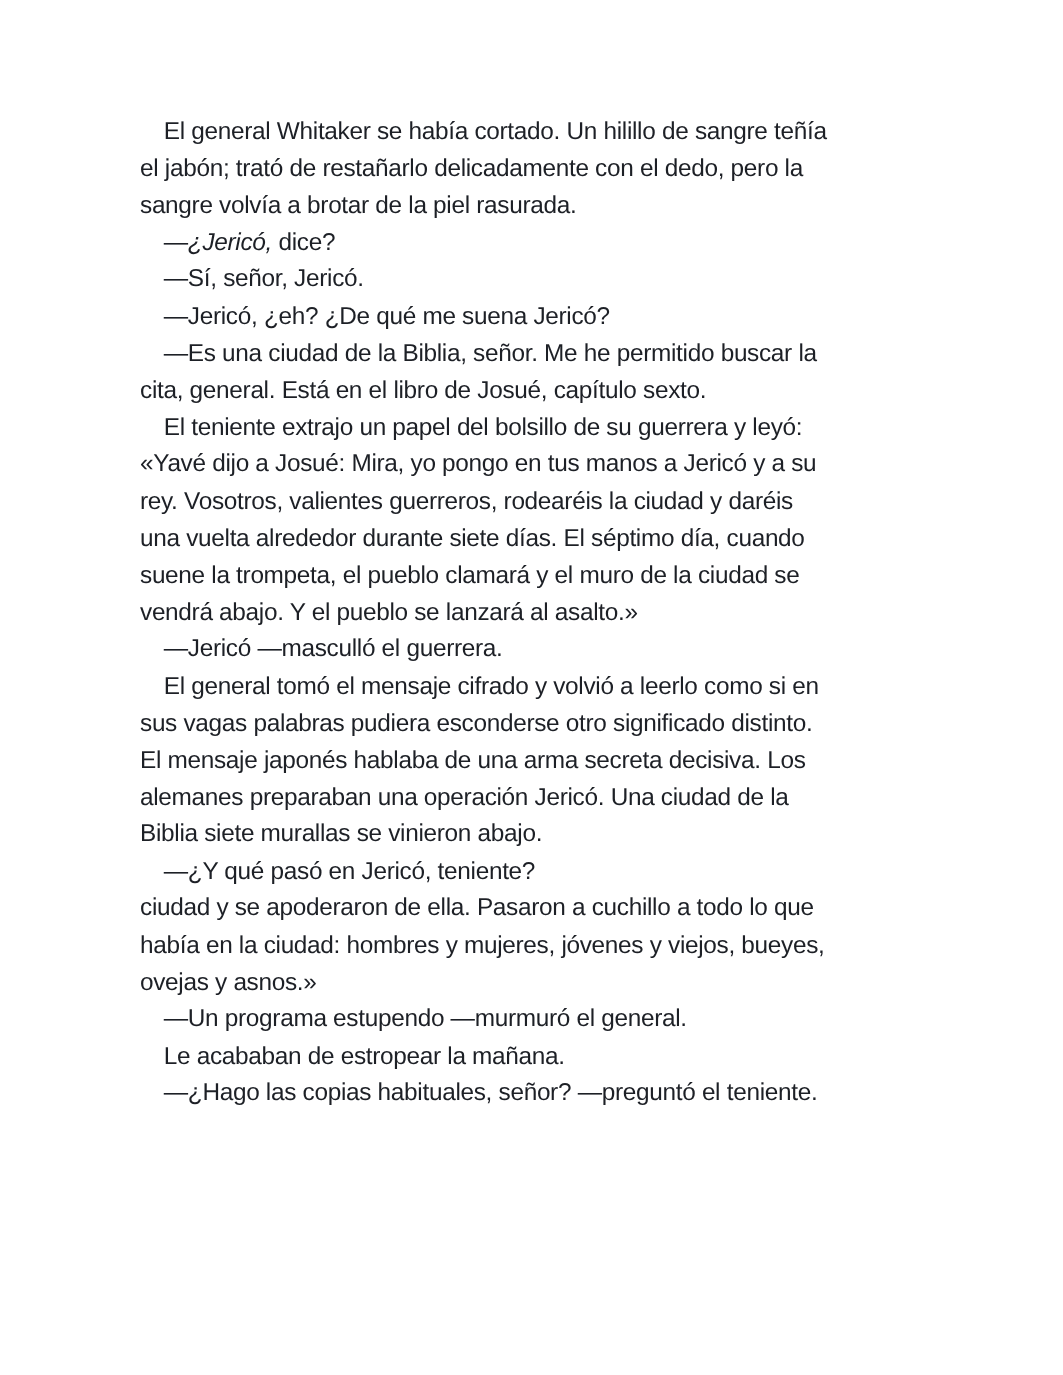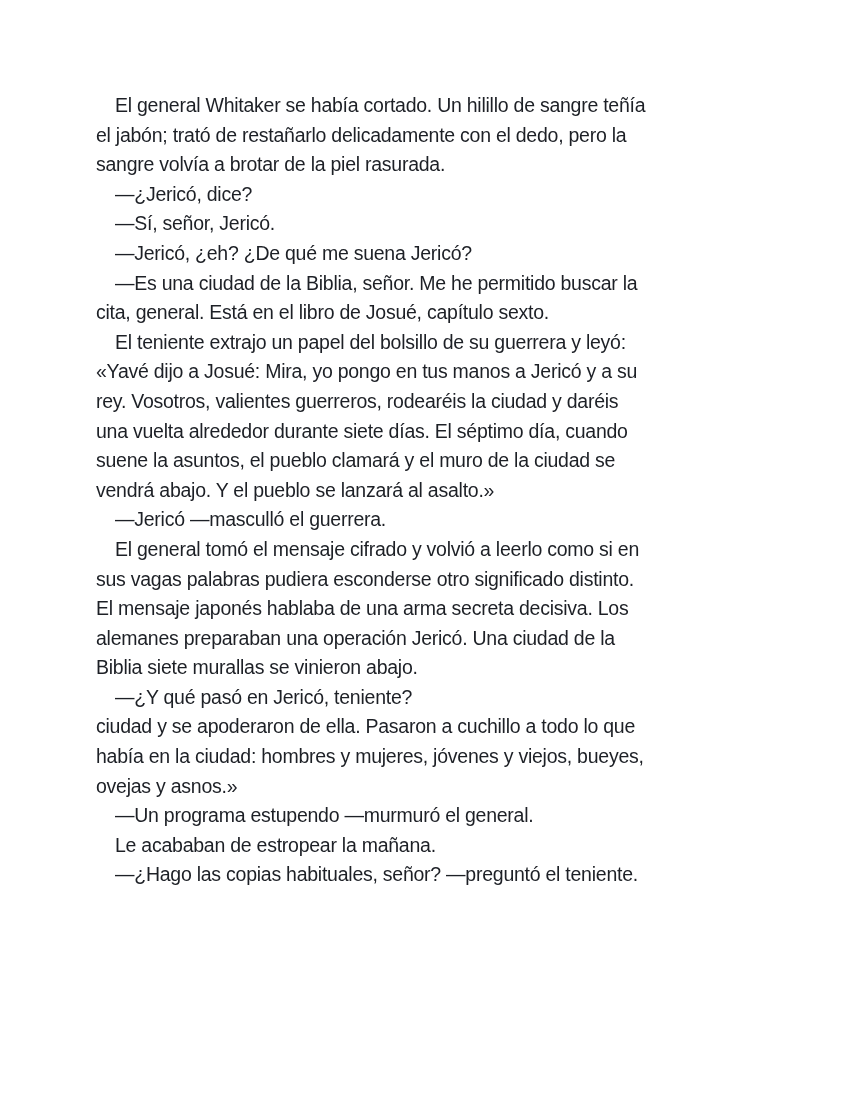--- a/index.html
+++ b/index.html
@@ -14,55 +14,56 @@
   }
   .page {
     position: relative;
     width: 850px;
     height: 1100px;
     background: #ffffff;
     overflow: hidden;
   }
   .text-block {
     position: absolute;
-    left: 96px;
+    left: 112px;
     top: 91px;
     width: 660px;
     font-size: 19.5px;
     line-height: 29.6px;
     color: #1d2026;
     letter-spacing: -0.25px;
   }
   .line {
     white-space: pre;
   }
   .line.indent {
     padding-left: 19px;
   }
   .italic {
+    font-style: italic;
   }
 </style>
 </head>
 <body>
 
 <div class="page">
   <div class="text-block">
       <div class="line indent"><span>El general Whitaker se había cortado. Un hilillo de sangre teñía</span></div>
       <div class="line"><span>el jabón; trató de restañarlo delicadamente con el dedo, pero la</span></div>
       <div class="line"><span>sangre volvía a brotar de la piel rasurada.</span></div>
       <div class="line indent"><span>—</span><span class="italic">¿Jericó,</span><span> dice?</span></div>
       <div class="line indent"><span>—Sí, señor, Jericó.</span></div>
       <div class="line indent"><span>—Jericó, ¿eh? ¿De qué me suena Jericó?</span></div>
       <div class="line indent"><span>—Es una ciudad de la Biblia, señor. Me he permitido buscar la</span></div>
       <div class="line"><span>cita, general. Está en el libro de Josué, capítulo sexto.</span></div>
       <div class="line indent"><span>El teniente extrajo un papel del bolsillo de su guerrera y leyó:</span></div>
       <div class="line"><span>«Yavé dijo a Josué: Mira, yo pongo en tus manos a Jericó y a su</span></div>
       <div class="line"><span>rey. Vosotros, valientes guerreros, rodearéis la ciudad y daréis</span></div>
       <div class="line"><span>una vuelta alrededor durante siete días. El séptimo día, cuando</span></div>
-      <div class="line"><span>suene la asuntos, el pueblo clamará y el muro de la ciudad se</span></div>
+      <div class="line"><span>suene la trompeta, el pueblo clamará y el muro de la ciudad se</span></div>
       <div class="line"><span>vendrá abajo. Y el pueblo se lanzará al asalto.»</span></div>
       <div class="line indent"><span>—Jericó —masculló el guerrera.</span></div>
       <div class="line indent"><span>El general tomó el mensaje cifrado y volvió a leerlo como si en</span></div>
       <div class="line"><span>sus vagas palabras pudiera esconderse otro significado distinto.</span></div>
       <div class="line"><span>El mensaje japonés hablaba de una arma secreta decisiva. Los</span></div>
       <div class="line"><span>alemanes preparaban una operación Jericó. Una ciudad de la</span></div>
       <div class="line"><span>Biblia siete murallas se vinieron abajo.</span></div>
       <div class="line indent"><span>—¿Y qué pasó en Jericó, teniente?</span></div>
       <div class="line"><span>ciudad y se apoderaron de ella. Pasaron a cuchillo a todo lo que</span></div>
       <div class="line"><span>había en la ciudad: hombres y mujeres, jóvenes y viejos, bueyes,</span></div>

